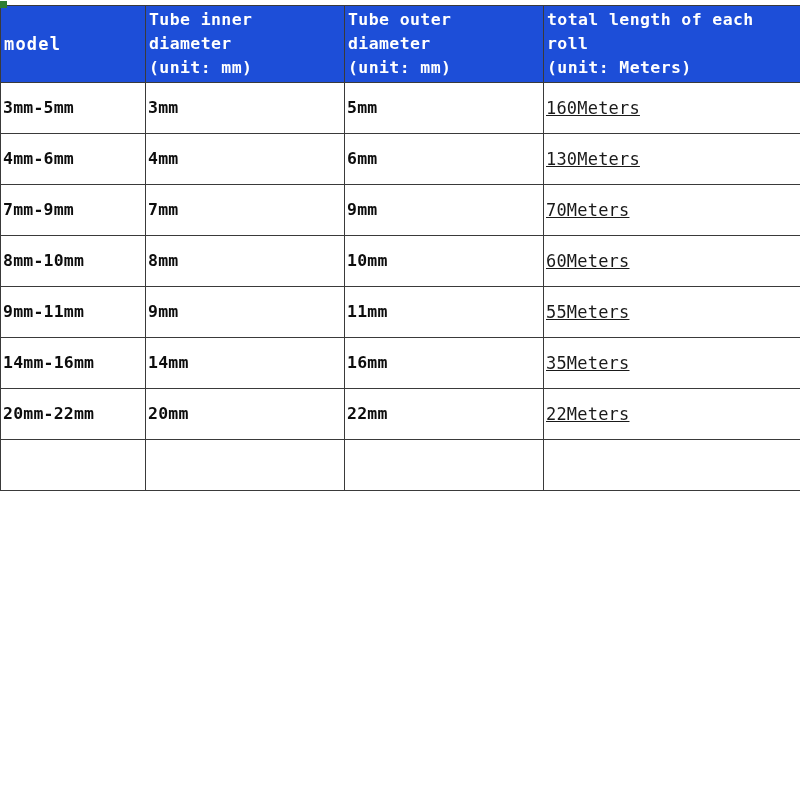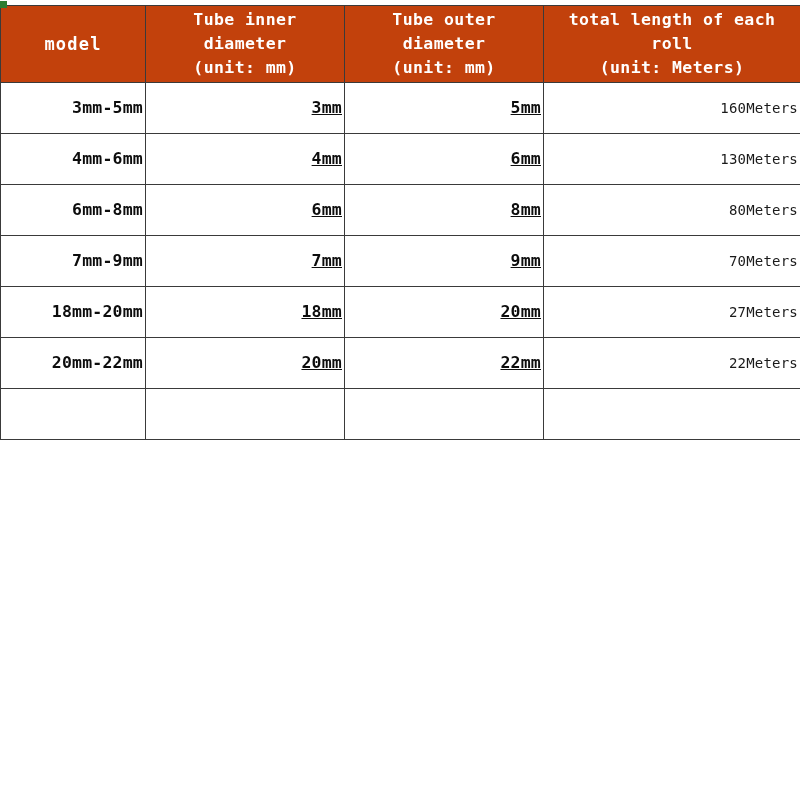--- a/index.html
+++ b/index.html
@@ -45,71 +45,71 @@
     width: 800px;
     margin: 0;
   }
 
   table.spec-table col.c1 { width: 145px; }
   table.spec-table col.c2 { width: 199px; }
   table.spec-table col.c3 { width: 199px; }
   table.spec-table col.c4 { width: 257px; }
 
   thead th {
-    background: #c2410c;
+    background: #1d4ed8;
     color: #ffffff;
     height: 74px;
     font-size: 16.5px;
     font-weight: 700;
     letter-spacing: 0.4px;
     line-height: 1.45;
-    text-align: center;
+    text-align: left;
     vertical-align: middle;
     padding: 2px 3px;
     border-left: 1.6px solid #3a3a3a;
     border-right: 1.6px solid #3a3a3a;
     border-bottom: 1.6px solid #3a3a3a;
     border-top: 1.6px solid #3a3a3a;
     box-sizing: border-box;
     white-space: pre-line;
   }
 
   thead th.model-head {
     font-size: 17px;
     letter-spacing: 1.2px;
   }
 
   tbody td {
     height: 51px;
     border: 1.6px solid #3a3a3a;
-    text-align: right;
+    text-align: left;
     vertical-align: middle;
     color: #0d0d0d;
     box-sizing: border-box;
     background: #ffffff;
     padding: 0 2px;
   }
 
   tbody td.col-model {
     font-size: 16.5px;
     font-weight: 700;
     letter-spacing: 0.2px;
   }
   tbody td.col-inner,
   tbody td.col-outer {
     font-size: 16.5px;
     font-weight: 700;
     letter-spacing: 0.2px;
-    text-decoration: underline;
   }
   tbody td.col-length {
-    font-size: 14px;
+    font-size: 17px;
     font-weight: 400;
     color: #1a1a1a;
     letter-spacing: 0.2px;
+    text-decoration: underline;
   }
 </style>
 </head>
 <body>
 
 <div id="page">
 
   <div class="corner-artifact"></div>
 
   <div class="top-strip"></div>
@@ -139,36 +139,42 @@
           <td class="col-outer">5mm</td>
           <td class="col-length">160Meters</td>
         </tr>
         <tr>
           <td class="col-model">4mm-6mm</td>
           <td class="col-inner">4mm</td>
           <td class="col-outer">6mm</td>
           <td class="col-length">130Meters</td>
         </tr>
         <tr>
-          <td class="col-model">6mm-8mm</td>
-          <td class="col-inner">6mm</td>
-          <td class="col-outer">8mm</td>
-          <td class="col-length">80Meters</td>
-        </tr>
-        <tr>
           <td class="col-model">7mm-9mm</td>
           <td class="col-inner">7mm</td>
           <td class="col-outer">9mm</td>
           <td class="col-length">70Meters</td>
         </tr>
         <tr>
-          <td class="col-model">18mm-20mm</td>
-          <td class="col-inner">18mm</td>
-          <td class="col-outer">20mm</td>
-          <td class="col-length">27Meters</td>
+          <td class="col-model">8mm-10mm</td>
+          <td class="col-inner">8mm</td>
+          <td class="col-outer">10mm</td>
+          <td class="col-length">60Meters</td>
+        </tr>
+        <tr>
+          <td class="col-model">9mm-11mm</td>
+          <td class="col-inner">9mm</td>
+          <td class="col-outer">11mm</td>
+          <td class="col-length">55Meters</td>
+        </tr>
+        <tr>
+          <td class="col-model">14mm-16mm</td>
+          <td class="col-inner">14mm</td>
+          <td class="col-outer">16mm</td>
+          <td class="col-length">35Meters</td>
         </tr>
         <tr>
           <td class="col-model">20mm-22mm</td>
           <td class="col-inner">20mm</td>
           <td class="col-outer">22mm</td>
           <td class="col-length">22Meters</td>
         </tr>
         <tr>
           <td class="col-model"></td>
           <td class="col-inner"></td>

